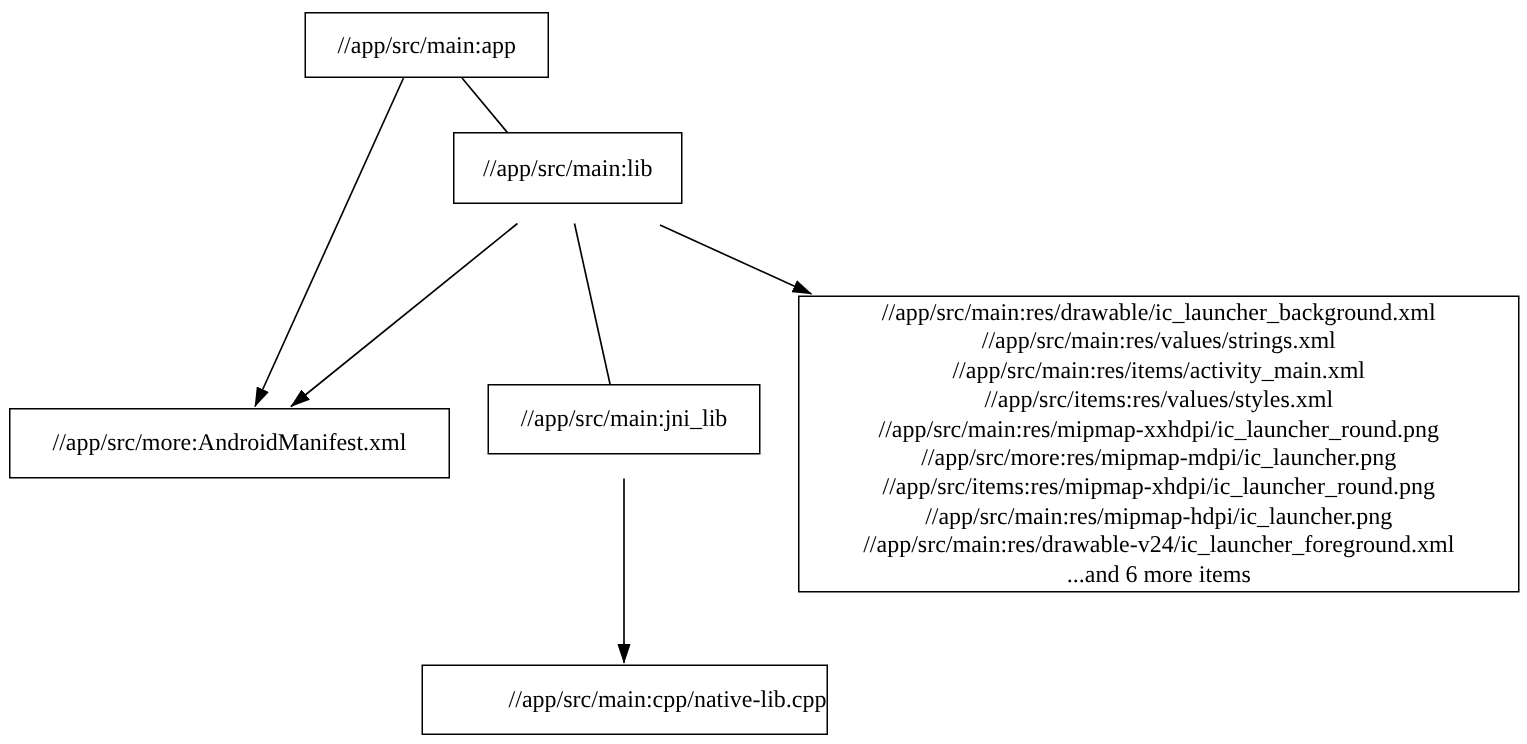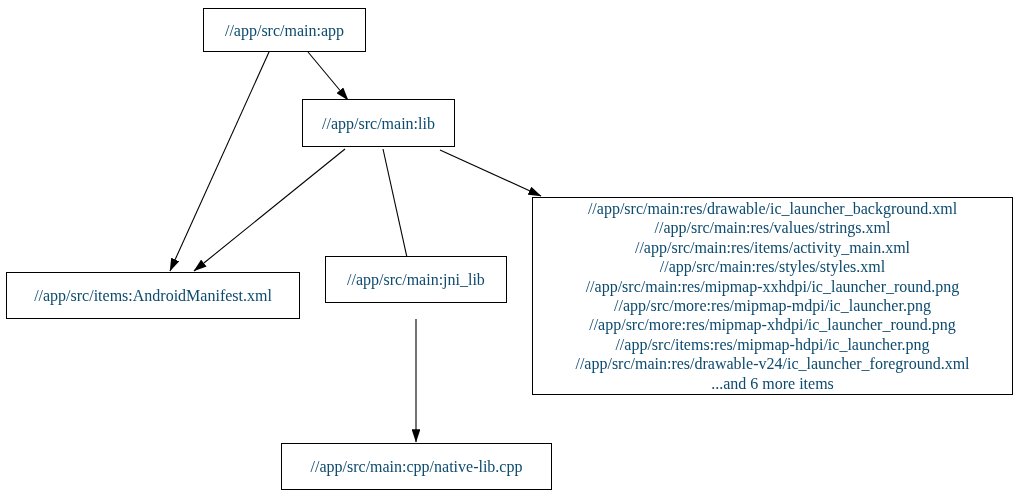--- a/index.html
+++ b/index.html
@@ -6,21 +6,21 @@
     margin: 0;
     padding: 0;
     background: #ffffff;
   }
   .canvas {
     position: relative;
     width: 1018px;
     height: 496px;
     background: #ffffff;
     font-family: "Liberation Serif", "DejaVu Serif", serif;
-    color: #0c4a6e;
+    color: #000000;
     overflow: hidden;
   }
   .edges-layer {
     position: absolute;
     left: 0;
     top: 0;
     width: 1018px;
     height: 496px;
   }
   .edges-layer line {
@@ -39,25 +39,25 @@
     font-size: 16px;
     line-height: 19px;
     white-space: nowrap;
   }
   .node.multiline {
     flex-direction: column;
     justify-content: center;
     line-height: 19.4px;
   }
   .node-app        { left: 203px; top: 8px;   width: 163px; height: 44px; }
-  .node-lib        { left: 302px; top: 99px; width: 153px; height: 48px; }
+  .node-lib        { left: 302px; top: 88px; width: 153px; height: 48px; }
   .node-manifest   { left: 6px;   top: 272px; width: 294px; height: 47px; }
   .node-jni-lib    { left: 325px; top: 256px; width: 182px; height: 47px; }
   .node-resources  { left: 532px; top: 197px; width: 481px; height: 198px; }
-  .node-native-lib { left: 281px; top: 443px; width: 271px; height: 47px; }
+  .node-native-lib { left: 281px; top: 443px; width: 271px; height: 47px; justify-content: flex-end; }
 </style>
 </head>
 <body>
 
 <div class="canvas">
 
   <svg class="edges-layer" viewBox="0 0 1018 496" xmlns="http://www.w3.org/2000/svg">
     <defs>
       <marker id="arrowhead" viewBox="0 0 12 8" refX="11.5" refY="4" markerWidth="12" markerHeight="8" orient="auto">
         <path d="M0,0 L12,4 L0,8 Z" fill="#000000"></path>
@@ -73,36 +73,36 @@
 
   <div class="node node-app">
     <span>//app/src/main:app</span>
   </div>
 
   <div class="node node-lib">
     <span>//app/src/main:lib</span>
   </div>
 
   <div class="node node-manifest">
-    <span>//app/src/items:AndroidManifest.xml</span>
+    <span>//app/src/more:AndroidManifest.xml</span>
   </div>
 
   <div class="node node-jni-lib">
     <span>//app/src/main:jni_lib</span>
   </div>
 
   <div class="node node-resources multiline">
     <span>//app/src/main:res/drawable/ic_launcher_background.xml</span>
     <span>//app/src/main:res/values/strings.xml</span>
     <span>//app/src/main:res/items/activity_main.xml</span>
-    <span>//app/src/main:res/styles/styles.xml</span>
+    <span>//app/src/items:res/values/styles.xml</span>
     <span>//app/src/main:res/mipmap-xxhdpi/ic_launcher_round.png</span>
     <span>//app/src/more:res/mipmap-mdpi/ic_launcher.png</span>
-    <span>//app/src/more:res/mipmap-xhdpi/ic_launcher_round.png</span>
-    <span>//app/src/items:res/mipmap-hdpi/ic_launcher.png</span>
+    <span>//app/src/items:res/mipmap-xhdpi/ic_launcher_round.png</span>
+    <span>//app/src/main:res/mipmap-hdpi/ic_launcher.png</span>
     <span>//app/src/main:res/drawable-v24/ic_launcher_foreground.xml</span>
     <span>...and 6 more items</span>
   </div>
 
   <div class="node node-native-lib">
     <span>//app/src/main:cpp/native-lib.cpp</span>
   </div>
 
 </div>
 

